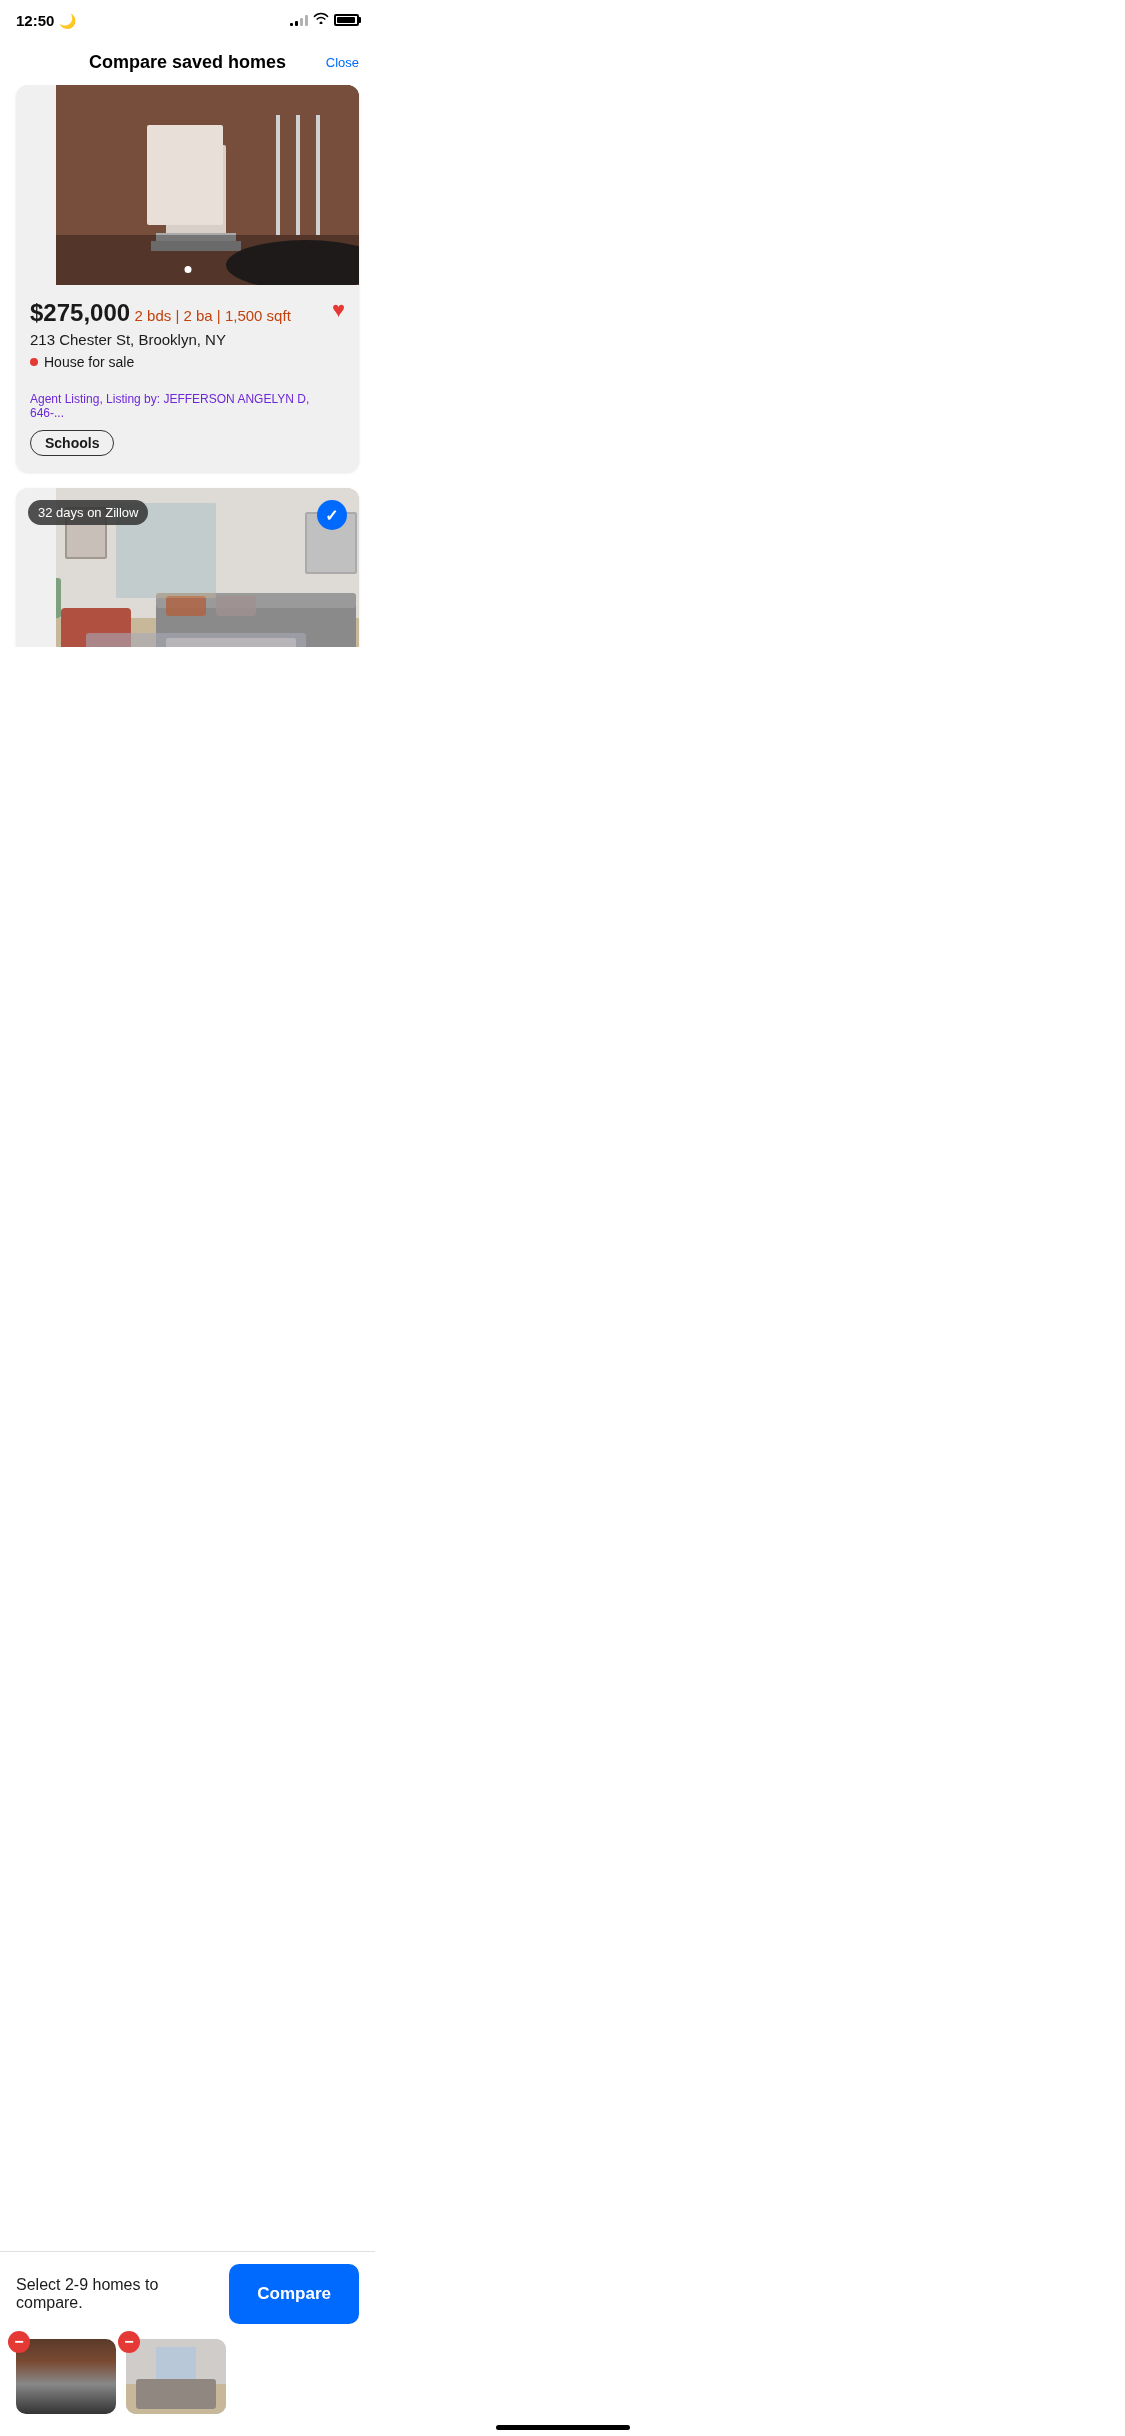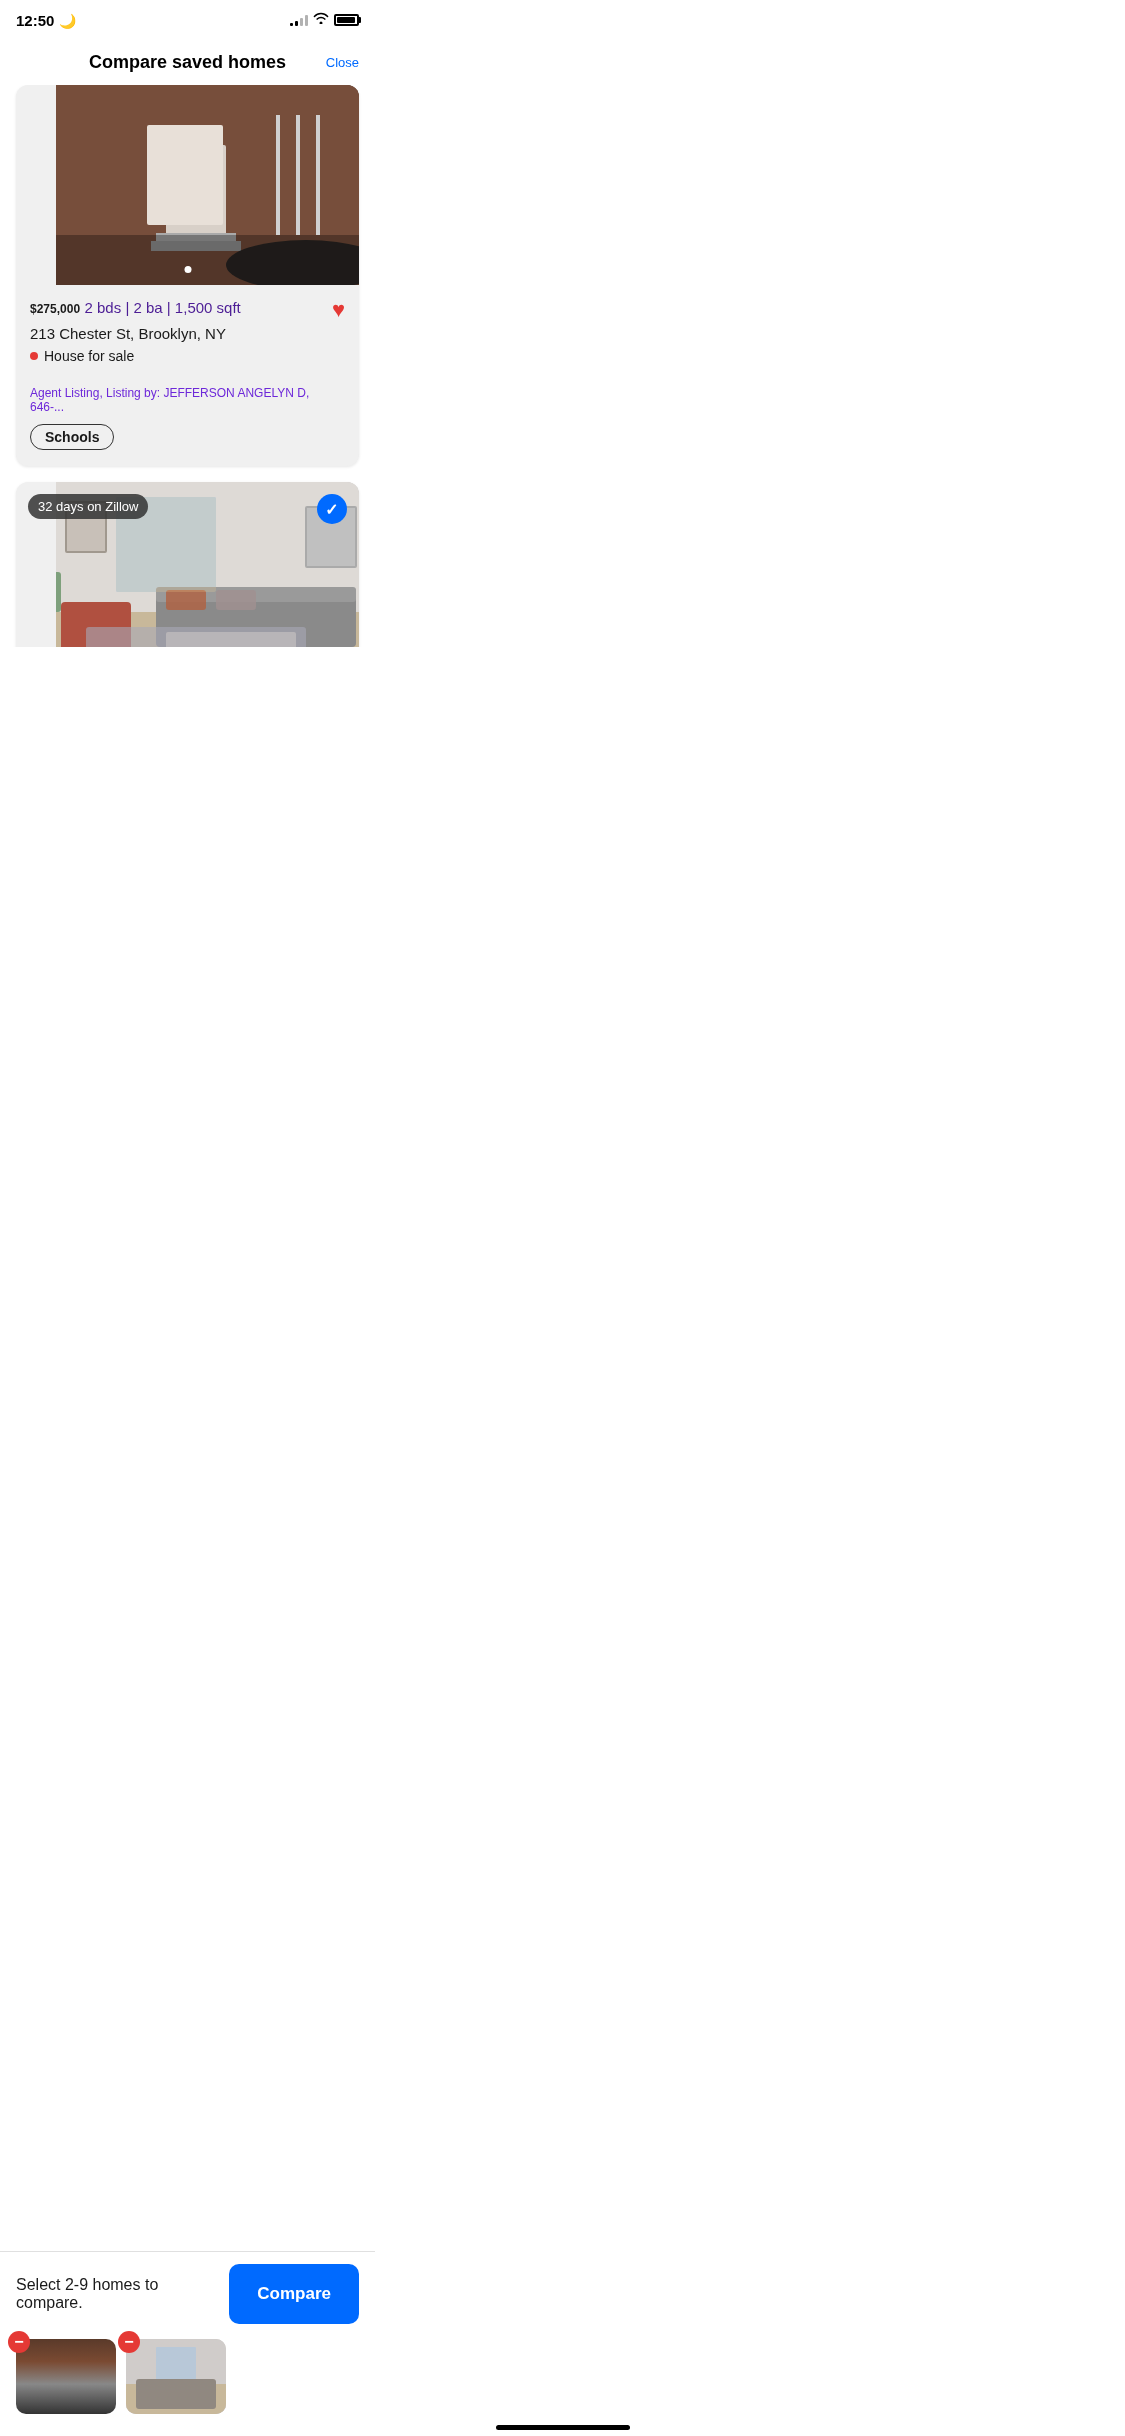--- a/index.html
+++ b/index.html
@@ -194,28 +194,28 @@
       background: #f0f0f0;
       padding: 14px 14px 16px;
     }
     .listing-price-row {
       display: flex;
       justify-content: space-between;
       align-items: flex-start;
       margin-bottom: 4px;
     }
     .listing-price {
-      font-size: 12px;
+      font-size: 24px;
       font-weight: 800;
       color: #1a1a1a;
     }
     .listing-details {
       font-size: 15px;
       font-weight: 400;
-      color: #4c1d95;
+      color: #c2410c;
     }
     .heart-icon {
       color: #e53935;
       font-size: 22px;
       line-height: 1;
     }
     .listing-address {
       font-size: 15px;
       color: #1a1a1a;
       margin-bottom: 6px;

